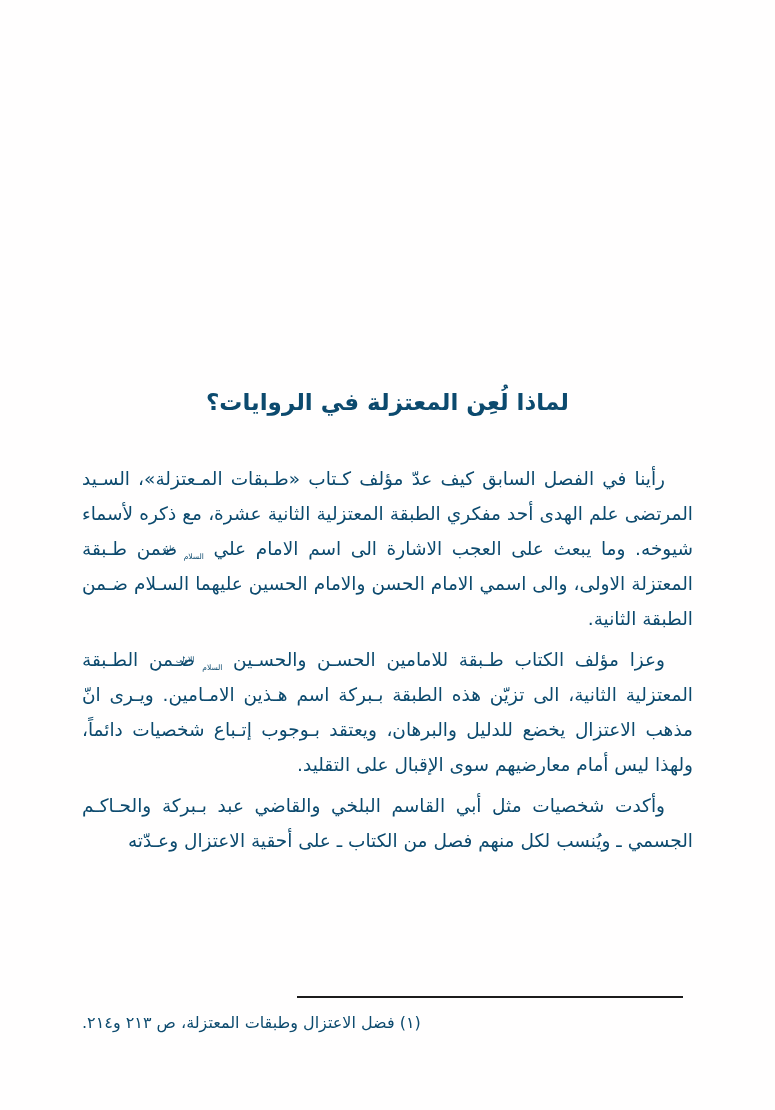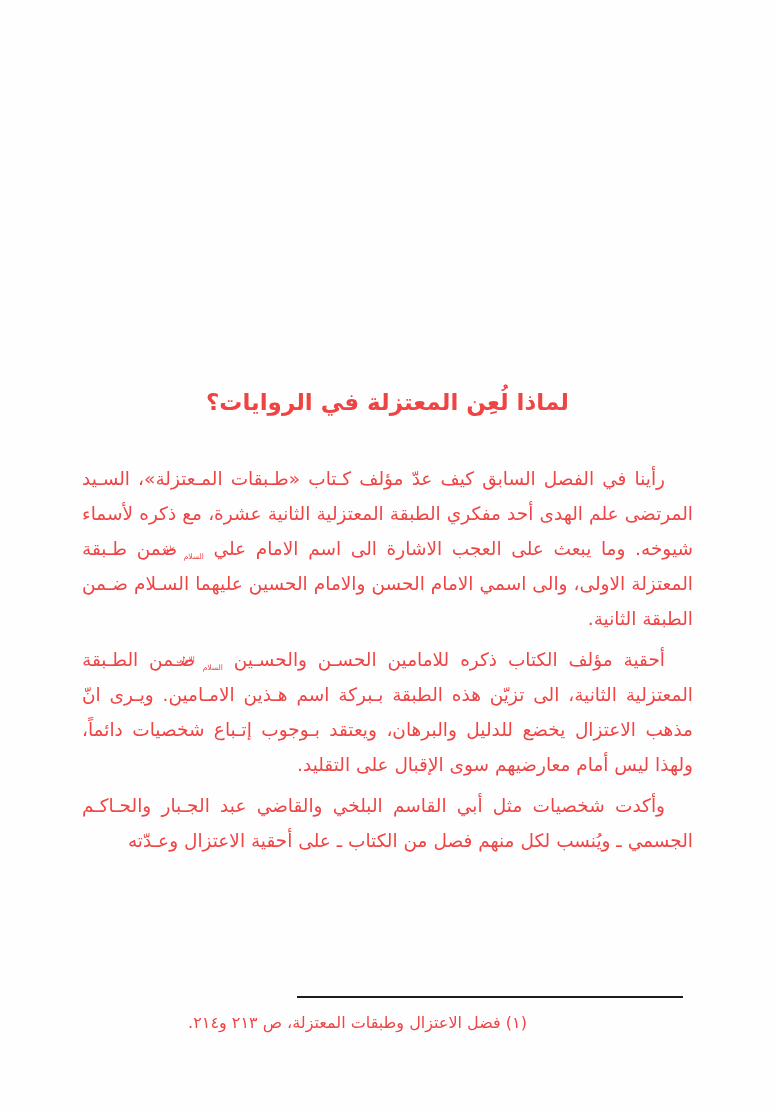--- a/index.html
+++ b/index.html
@@ -7,21 +7,21 @@
     padding: 0;
     background: #ffffff;
   }
   .page {
     position: relative;
     width: 775px;
     height: 1110px;
     background: #fffefe;
     font-family: "DejaVu Sans", sans-serif;
     direction: rtl;
-    color: #ef4444;
+    color: #0c4a6e;
     overflow: hidden;
   }
   .title {
     position: absolute;
     top: 389px;
     left: 0;
     right: 0;
     margin: 0;
     text-align: center;
     font-size: 23px;
@@ -69,38 +69,38 @@
   .footnote-rule {
     height: 2px;
     background: #1c1c1c;
     width: 386px;
     margin: 0 10px 13px auto;
   }
   .footnote {
     margin: 0 60px 0 0;
     font-size: 16px;
     line-height: 24px;
-    text-align: center;
+    text-align: left;
   }
 </style>
 </head>
 <body>
 
 <div class="page">
 
   <h1 class="title">لماذا لُعِن المعتزلة في الروايات؟</h1>
 
   <div class="body-text">
 
     <p class="para indent"><span>رأينا في الفصل السابق كيف عدّ مؤلف كـتاب «طـبقات المـعتزلة»، السـيد المرتضى علم الهدى أحد مفكري الطبقة المعتزلية الثانية عشرة، مع ذكره لأسماء شيوخه. وما يبعث على العجب الاشارة الى اسم الامام علي </span><span class="seal">عليه السلام</span><span> ضمن طـبقة المعتزلة الاولى، والى اسمي الامام الحسن والامام الحسين عليهما السـلام ضـمن الطبقة الثانية.</span></p>
 
-    <p class="para indent"><span>أحقية مؤلف الكتاب ذكره للامامين الحسـن والحسـين </span><span class="seal">الاولى السلام</span><span> ضـمن الطـبقة المعتزلية الثانية، الى تزيّن هذه الطبقة بـبركة اسم هـذين الامـامين. ويـرى انّ مذهب الاعتزال يخضع للدليل والبرهان، ويعتقد بـوجوب إتـباع شخصيات دائماً، ولهذا ليس أمام معارضيهم سوى الإقبال على التقليد.</span></p>
+    <p class="para indent"><span>وعزا مؤلف الكتاب طـبقة للامامين الحسـن والحسـين </span><span class="seal">الاولى السلام</span><span> ضـمن الطـبقة المعتزلية الثانية، الى تزيّن هذه الطبقة بـبركة اسم هـذين الامـامين. ويـرى انّ مذهب الاعتزال يخضع للدليل والبرهان، ويعتقد بـوجوب إتـباع شخصيات دائماً، ولهذا ليس أمام معارضيهم سوى الإقبال على التقليد.</span></p>
 
 
-    <p class="para indent"><span>وأكدت شخصيات مثل أبي القاسم البلخي والقاضي عبد الجـبار والحـاكـم الجسمي ـ ويُنسب لكل منهم فصل من الكتاب ـ على أحقية الاعتزال وعـدّته</span></p>
+    <p class="para indent"><span>وأكدت شخصيات مثل أبي القاسم البلخي والقاضي عبد بـبركة والحـاكـم الجسمي ـ ويُنسب لكل منهم فصل من الكتاب ـ على أحقية الاعتزال وعـدّته</span></p>
 
   </div>
 
   <div class="footnote-area">
     <div class="footnote-rule"></div>
     <p class="footnote"><span>(١)</span><span> فضل الاعتزال وطبقات المعتزلة، ص ٢١٣ و٢١٤.</span></p>
   </div>
 
 </div>
 

